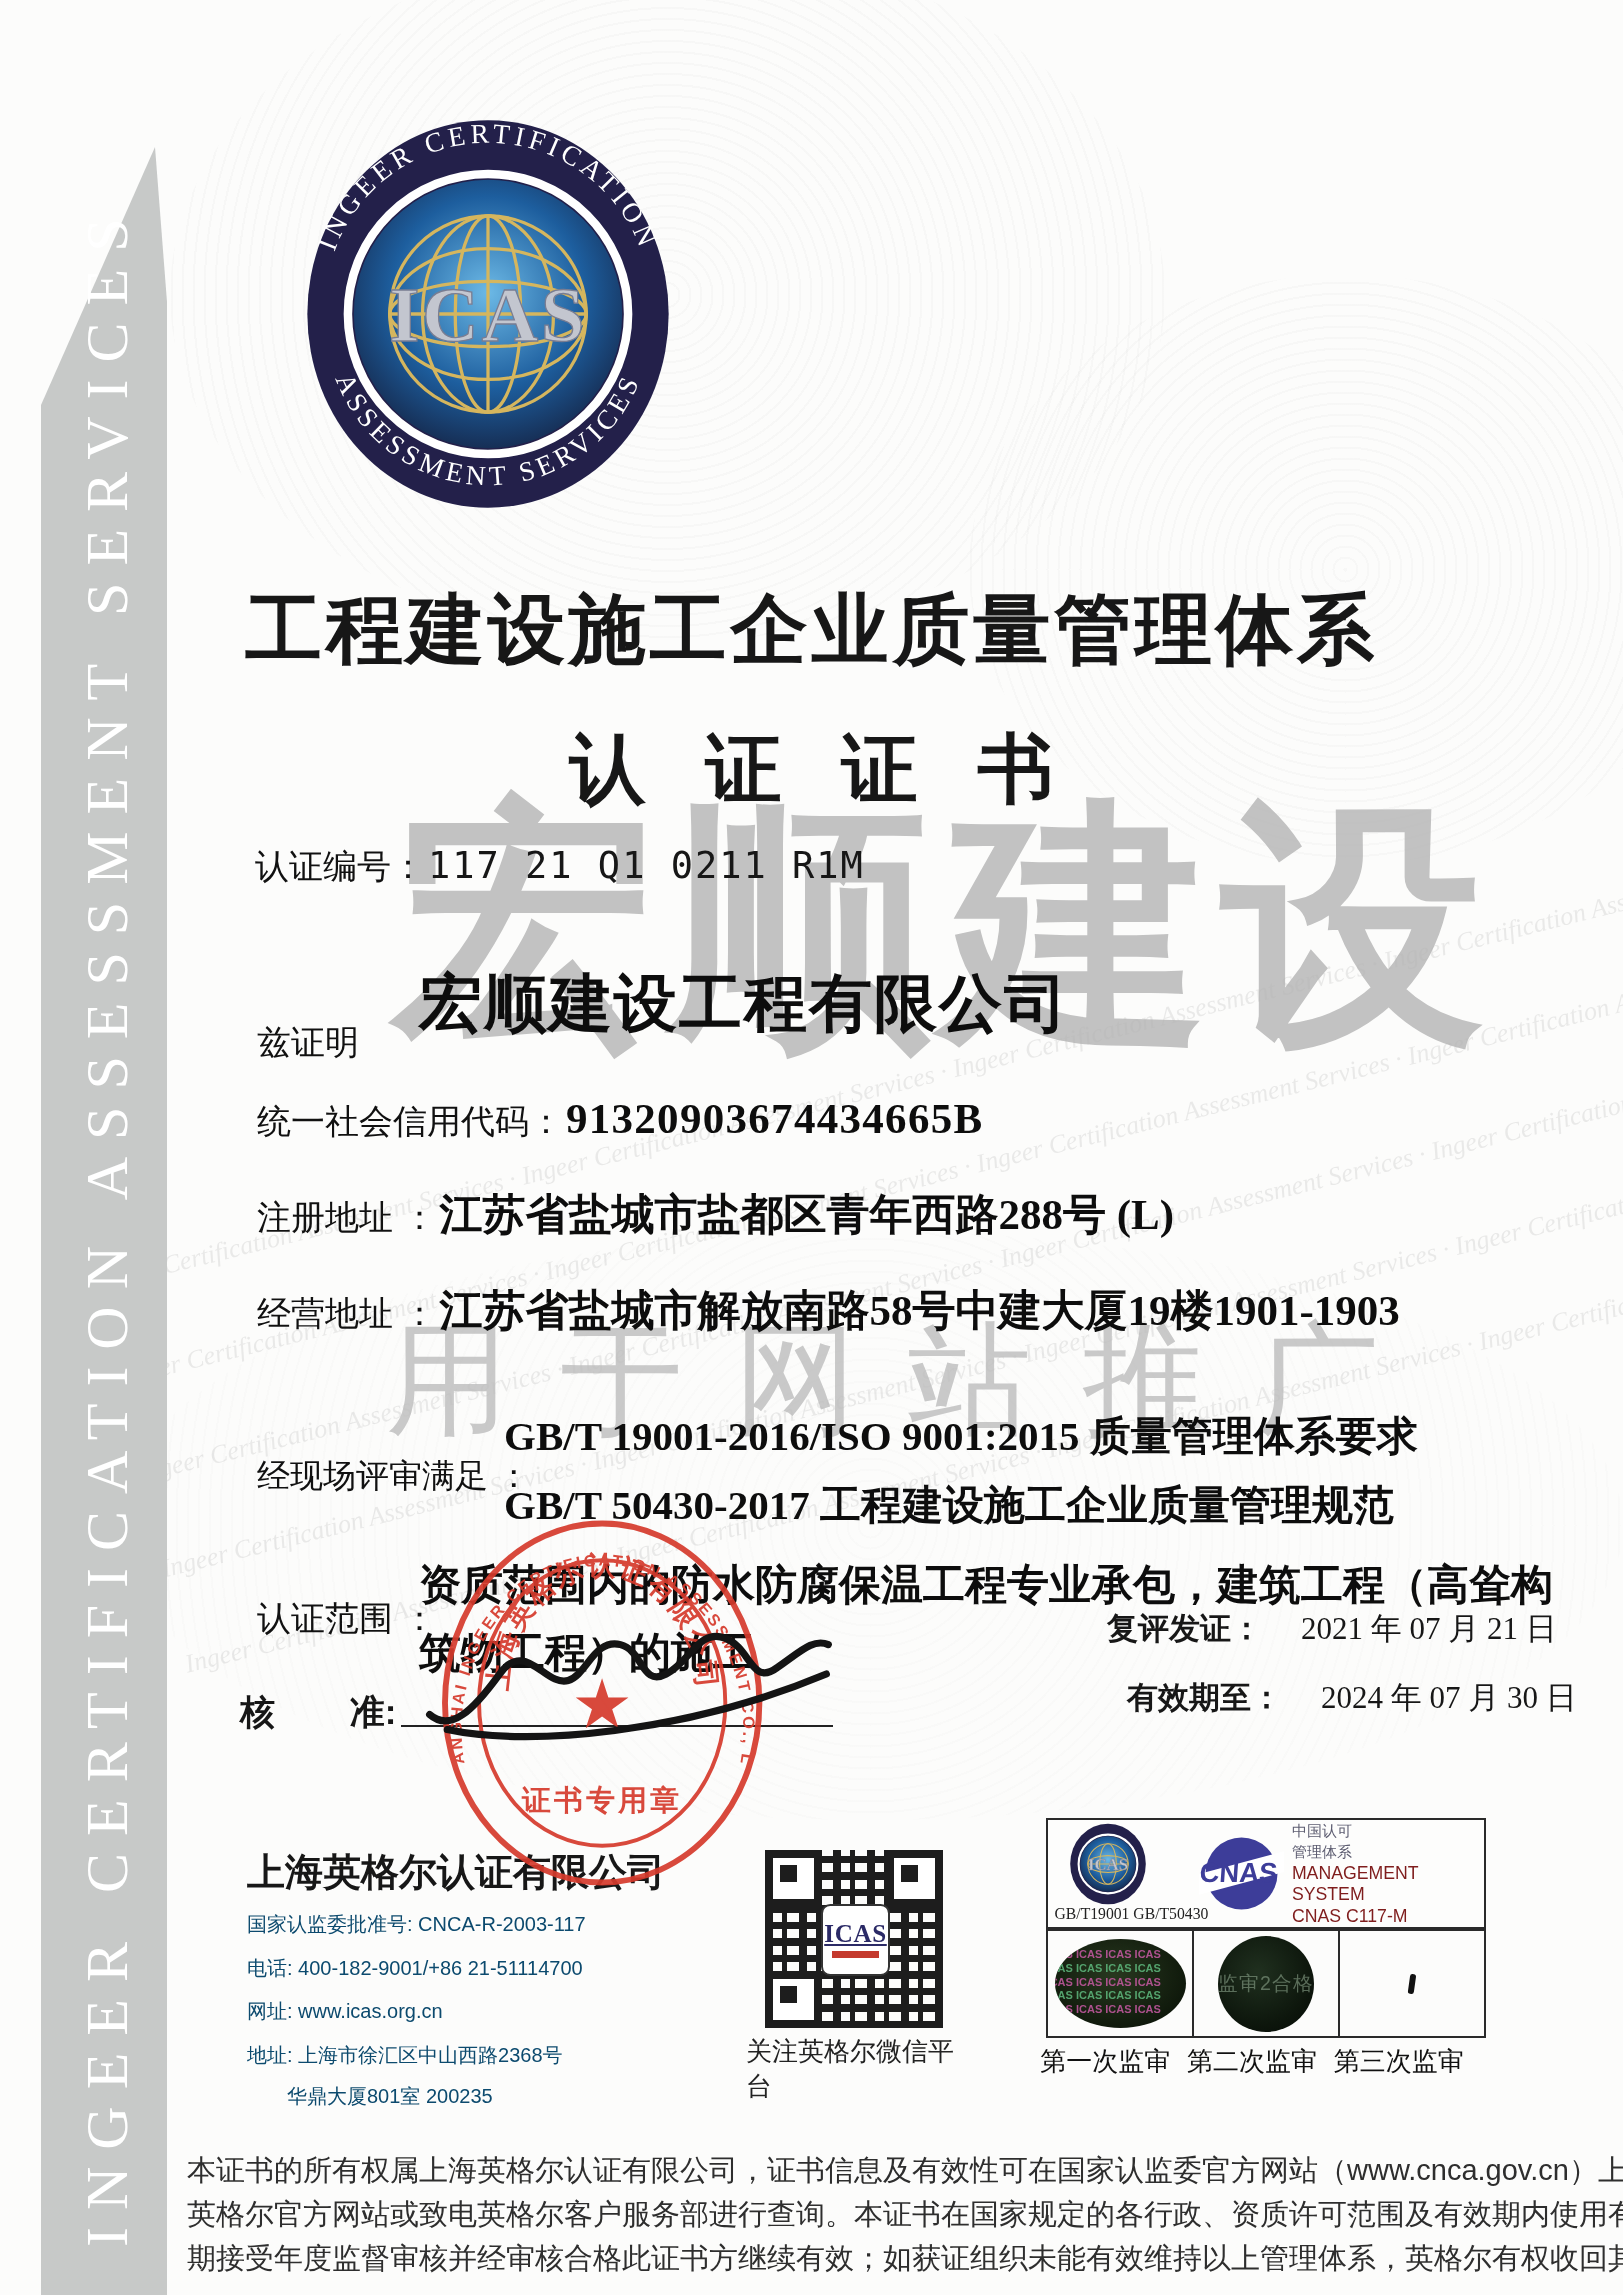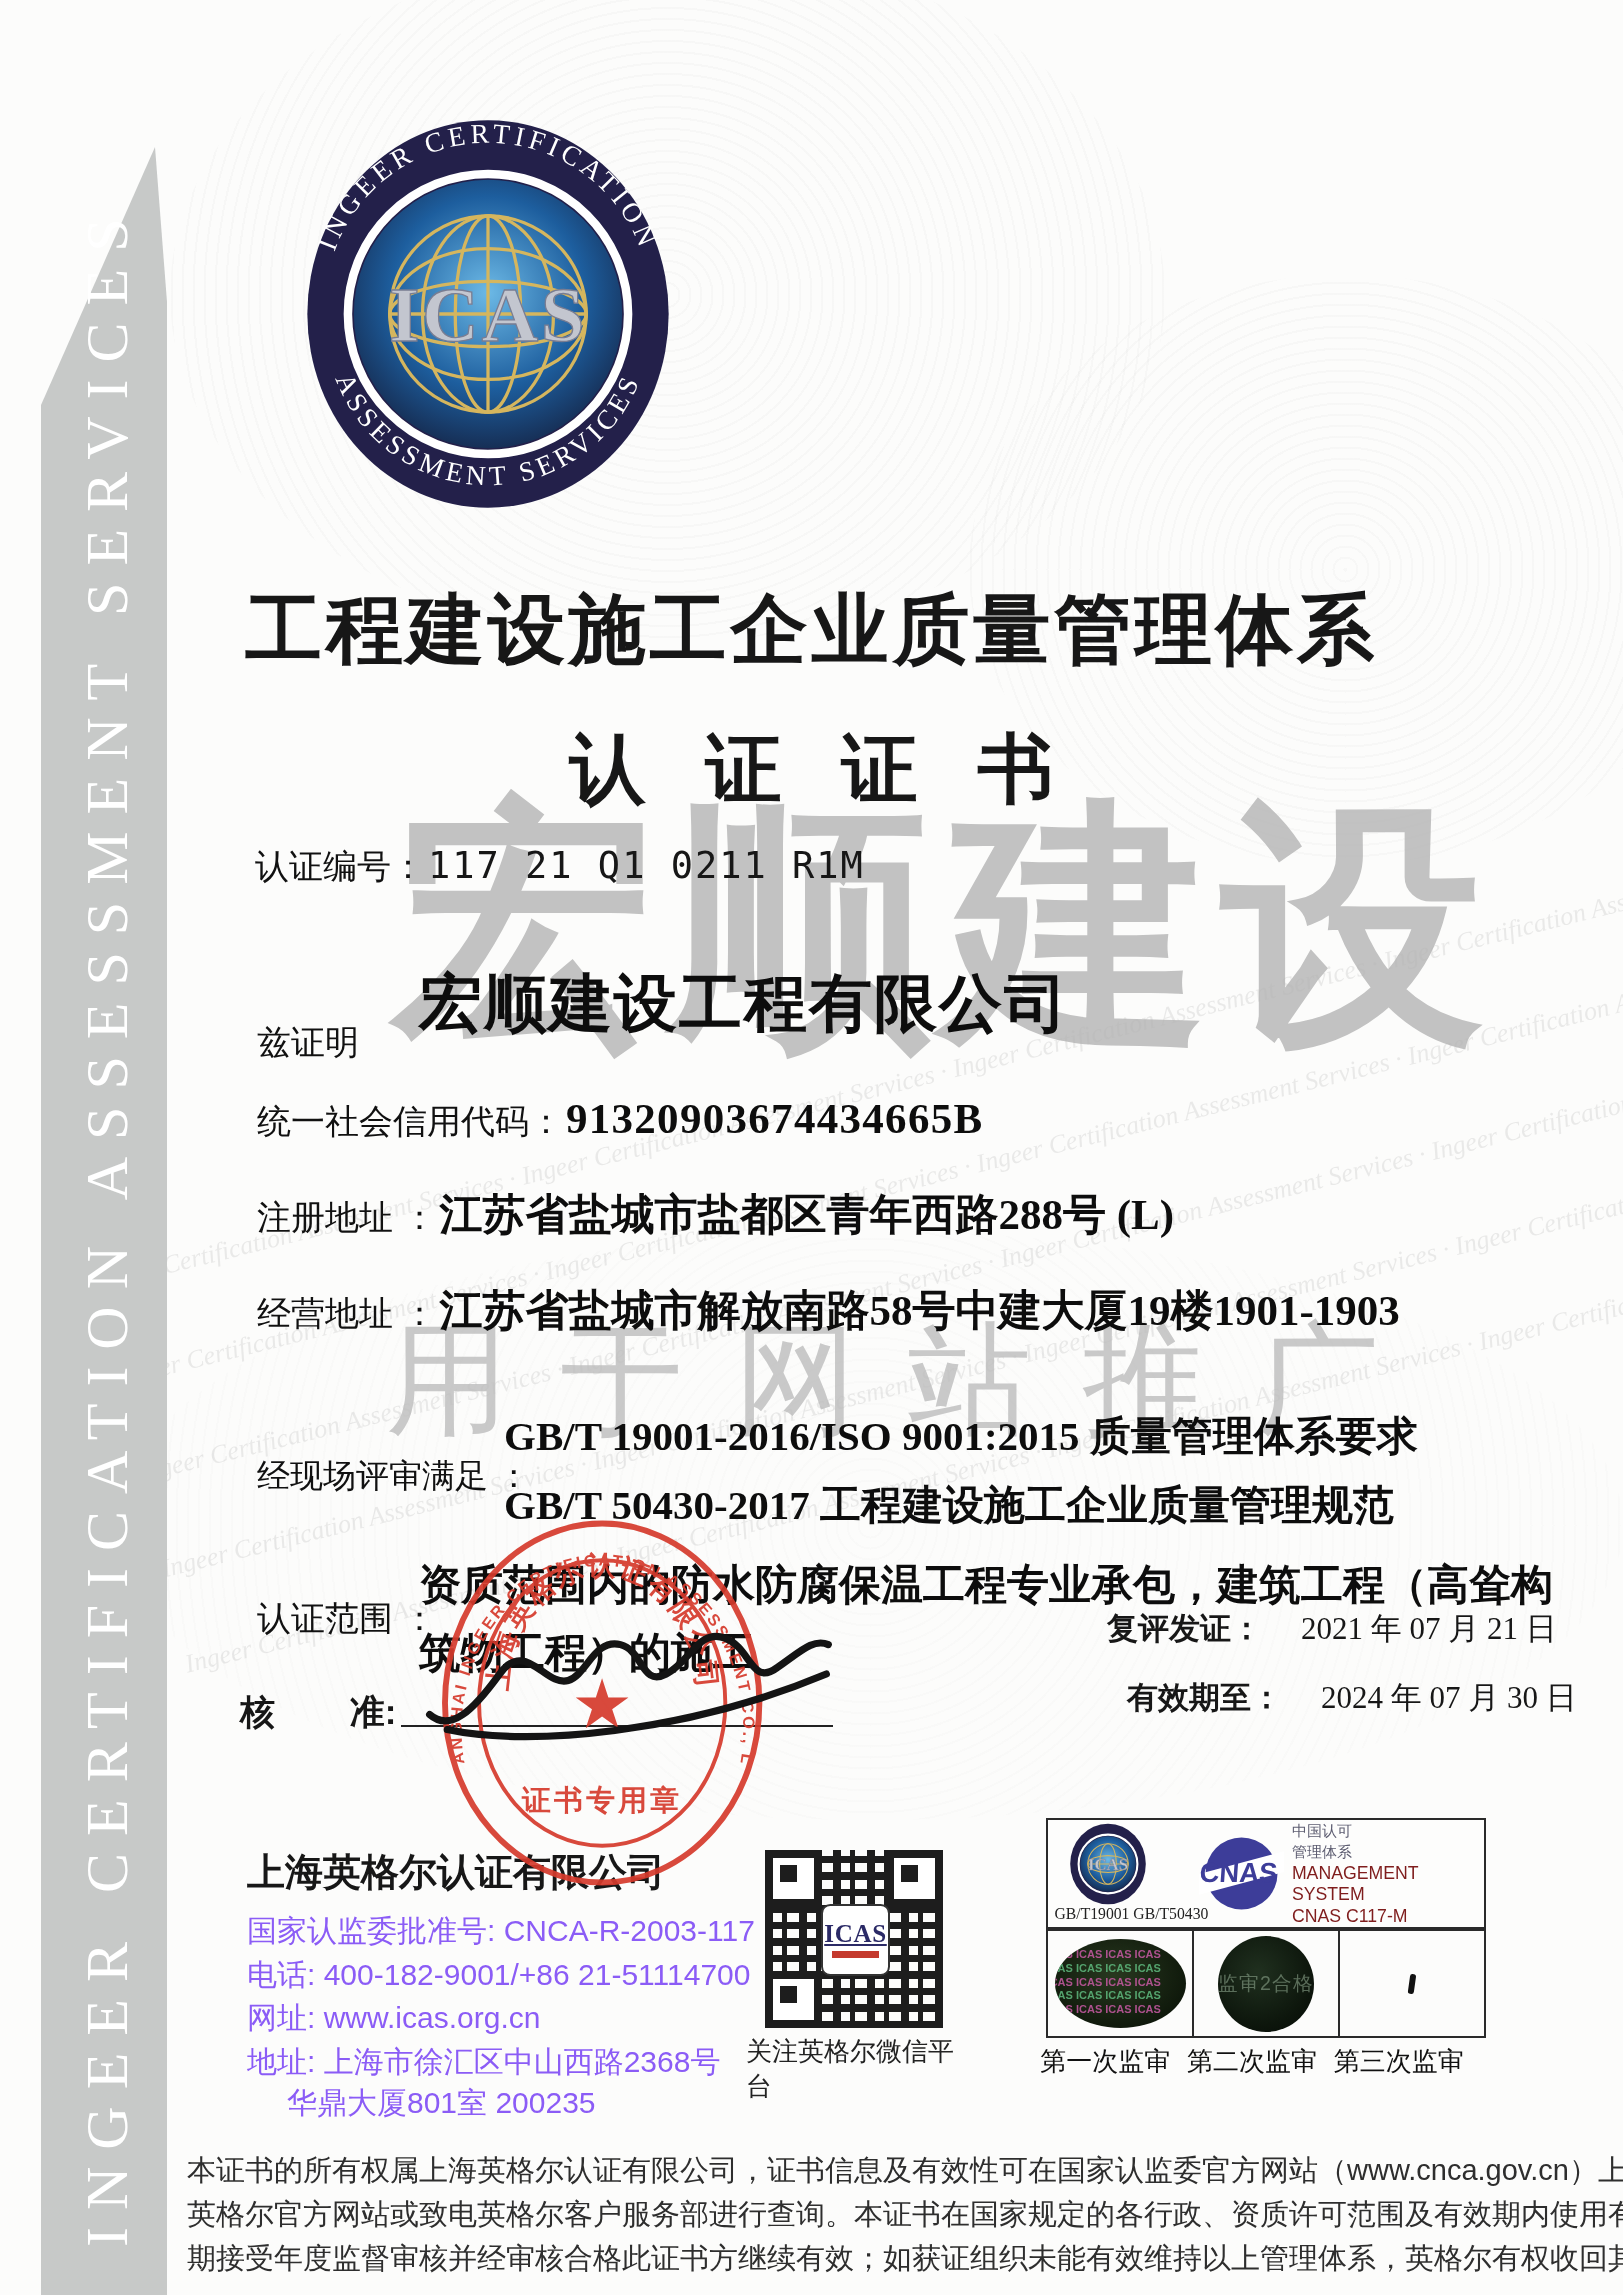--- a/index.html
+++ b/index.html
@@ -40,21 +40,21 @@
   .row{position:absolute;z-index:3;white-space:nowrap;}
   
   .date-label{font-size:31px;font-weight:600;}
   .date-value{font-size:31px;font-family:"Liberation Serif",serif;font-weight:500;}
   
   .stamp{left:437px;top:1517px;width:331px;height:372px;z-index:5;opacity:.92;}
   .sig{left:411px;top:1576px;width:432px;height:183px;z-index:6;}
   .appr-line{left:401px;top:1725px;width:432px;height:2px;background:#222;z-index:4;}
   
   .issuer-name{left:247px;top:1847px;font-size:38px;font-weight:800;z-index:3;}
-  .issuer-line{left:247px;font-size:30px;font-weight:500;color:#8b5cf6;z-index:3;white-space:nowrap;}
+  .issuer-line{left:247px;font-size:20px;font-weight:500;color:#0c4a6e;z-index:3;white-space:nowrap;}
   
   .qr{left:765px;top:1850px;width:178px;height:178px;z-index:3;
       background:
        repeating-linear-gradient(90deg,#1d1d1d 0 7.9px,transparent 7.9px 17px,#1d1d1d 17px 22px,transparent 22px 34px),
        repeating-linear-gradient(0deg,#1d1d1d 0 7.2px,transparent 7.2px 16.4px,#1d1d1d 16.4px 23.6px,transparent 23.6px 33px);}
   .finder{position:absolute;width:41px;height:41px;border:8.5px solid #1d1d1d;background:#fff;}
   .finder:after{content:"";position:absolute;left:7.2px;top:7.2px;width:17px;height:17px;background:#1d1d1d;}
   .qr-center{position:absolute;left:56px;top:54px;width:65px;height:68px;background:#fff;
       border:2px solid #333;border-radius:9.2px;text-align:center;}
   .qr-center .icas{font-family:"Liberation Serif",serif;font-weight:700;font-size:25px;color:#2b2a66;

